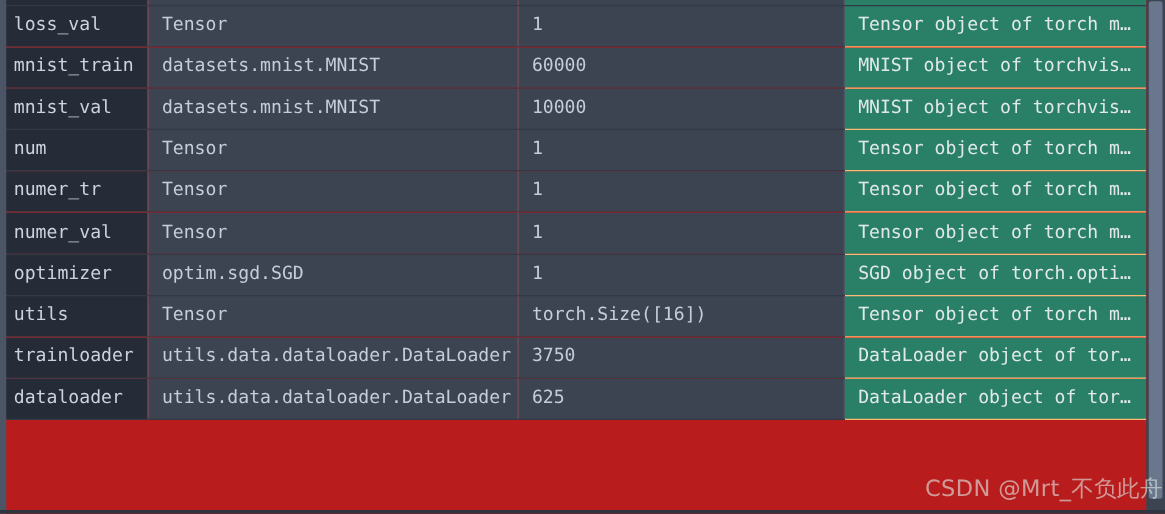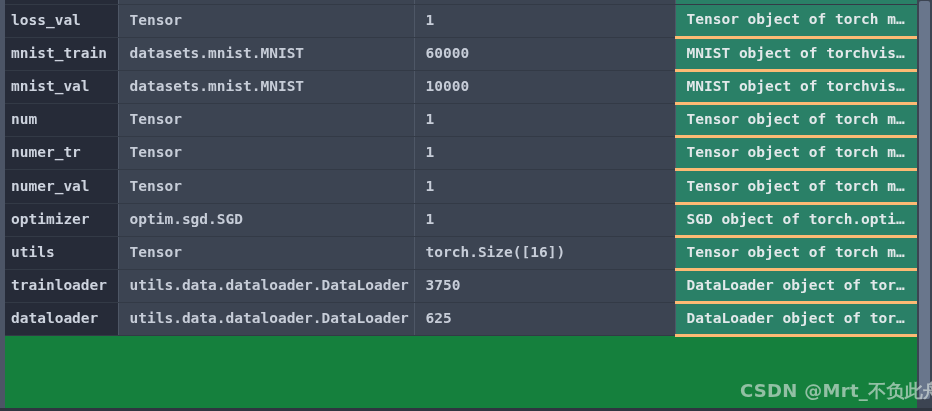--- a/index.html
+++ b/index.html
@@ -9,23 +9,22 @@
     height: 411px;
     overflow: hidden;
     background: #2f3540;
     font-family: "DejaVu Sans Mono", "Liberation Mono", monospace;
   }
 
   #variables-panel {
     position: relative;
     width: 932px;
     height: 411px;
-    background: #15803d;
+    background: #b91c1c;
     overflow: hidden;
-    font-weight: bold;
   }
 
   
   .gutter-strip {
     position: absolute;
     left: 0;
     top: 0;
     width: 5px;
     height: 411px;
     background: #4c5566;
@@ -77,21 +76,21 @@
   td.cell-size {
     background: #3c4452;
     color: #c7cdd8;
     margin-top: 32px;
   }
 
   td.cell-value {
     background: #2a8067;
     color: #e2e8ea;
     border-right: none;
-    border-bottom: 3px solid #fdba74;
+    border-bottom: 1px solid #fdba74;
     text-overflow: ellipsis;
   }
 
   
   .row-partial-top td {
     border-bottom: 1px solid #333a46;
     padding: 0;
   }
 
   

